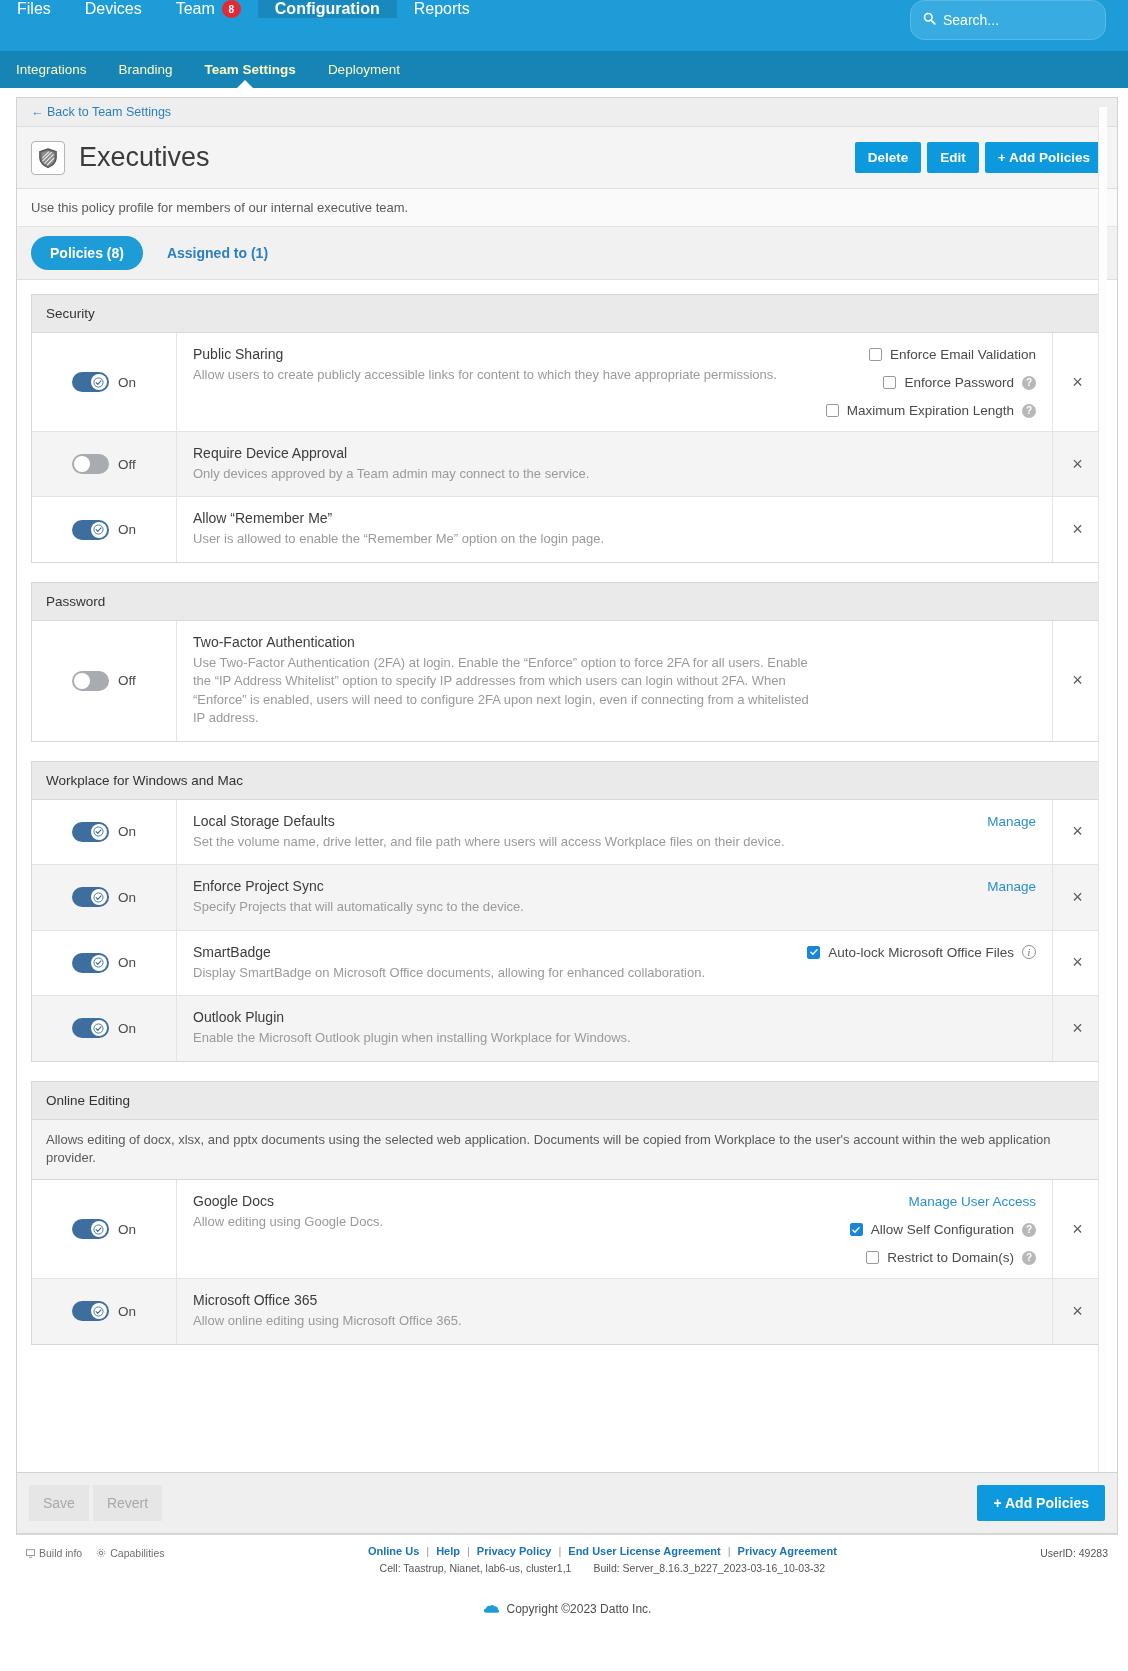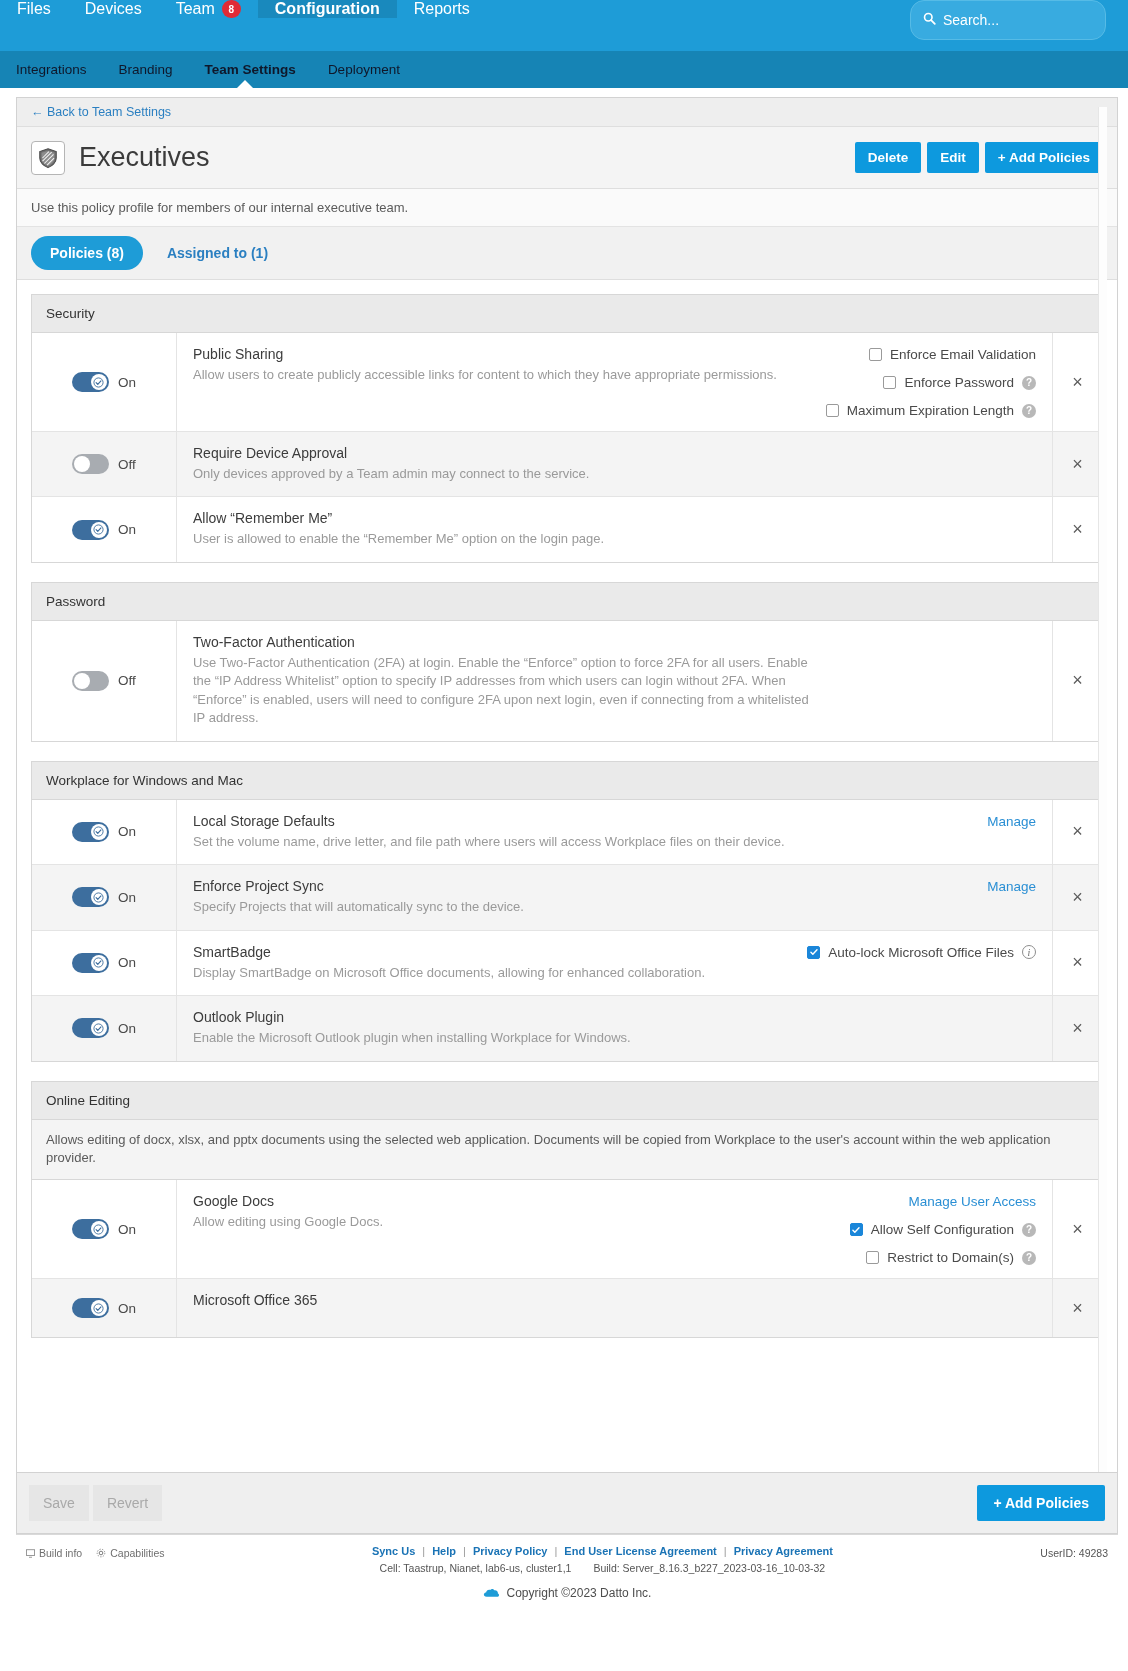--- a/index.html
+++ b/index.html
@@ -72,21 +72,21 @@
     height: 37px;
     background: #1684b5;
     display: flex;
     align-items: stretch;
     position: relative;
   }
   .subnav-item {
     display: flex;
     align-items: center;
     padding: 0 16px;
-    color: #0f172a;
+    color: #fef9c3;
     font-size: 13.5px;
     cursor: pointer;
     white-space: nowrap;
     position: relative;
   }
   .subnav-item.active { font-weight: bold; }
   .subnav-arrow {
     position: absolute;
     left: 236px;
     bottom: -1px;
@@ -403,21 +403,21 @@
     justify-content: center;
     font-size: 11px;
     flex-wrap: nowrap;
   }
   .foot-links a { color: #1a73b5; text-decoration: none; font-weight: bold; cursor: pointer; }
   .foot-links .sep { color: #9a9a9a; font-weight: normal; }
   .foot-meta { margin-top: 5px; font-size: 10.5px; color: #555; display: flex; gap: 22px; justify-content: center; }
   .foot-right { text-align: right; font-size: 10.5px; color: #555; padding-top: 2px; white-space: nowrap;}
   .copyright {
     text-align: center;
-    margin-top: 12px;
+    margin-top: 28px;
     font-size: 12px;
     color: #4d4d4d;
     display: flex;
     align-items: center;
     justify-content: center;
     gap: 7px;
   }
   .scrollbar-corner {
     position: absolute;
     right: 10px; top: 9px;
@@ -768,20 +768,21 @@
                       <path d="M3.4 6.2 L5.2 8 L8.7 4.2" fill="none" stroke="#3d6e9e" stroke-width="1.3" stroke-linecap="round" stroke-linejoin="round"></path>
                     </svg>
                   </div>
                 </div>
                 <span class="toggle-label">On</span>
               </div>
             </div>
             <div class="body-cell">
               <div class="body-text">
                 <div class="policy-name">Microsoft Office 365</div>
+                <div class="policy-desc">Allow online editing using Microsoft Office 365.</div>
               </div>
             </div>
             <div class="x-cell">×</div>
           </div>
         </div>
       </div>
 
     <div class="scrollbar-corner"></div>
   </div>
 
@@ -805,21 +806,21 @@
           <svg width="10" height="10" viewBox="0 0 12 12">
               <circle cx="6" cy="6" r="2.2" fill="none" stroke="#7a7a7a" stroke-width="1.2"></circle>
               <circle cx="6" cy="6" r="4.6" fill="none" stroke="#7a7a7a" stroke-width="1" stroke-dasharray="1.6 1.6"></circle>
             </svg>
           <span>Capabilities</span>
         </span>
       </div>
 
       <div class="foot-center">
         <div class="foot-links" id="footer-links">
-            <a>Sync Us</a>
+            <a>Online Us</a>
             <span class="sep">|</span>
             <a>Help</a>
             <span class="sep">|</span>
             <a>Privacy Policy</a>
             <span class="sep">|</span>
             <a>End User License Agreement</a>
             <span class="sep">|</span>
             <a>Privacy Agreement</a>
           </div>
         <div class="foot-meta">

